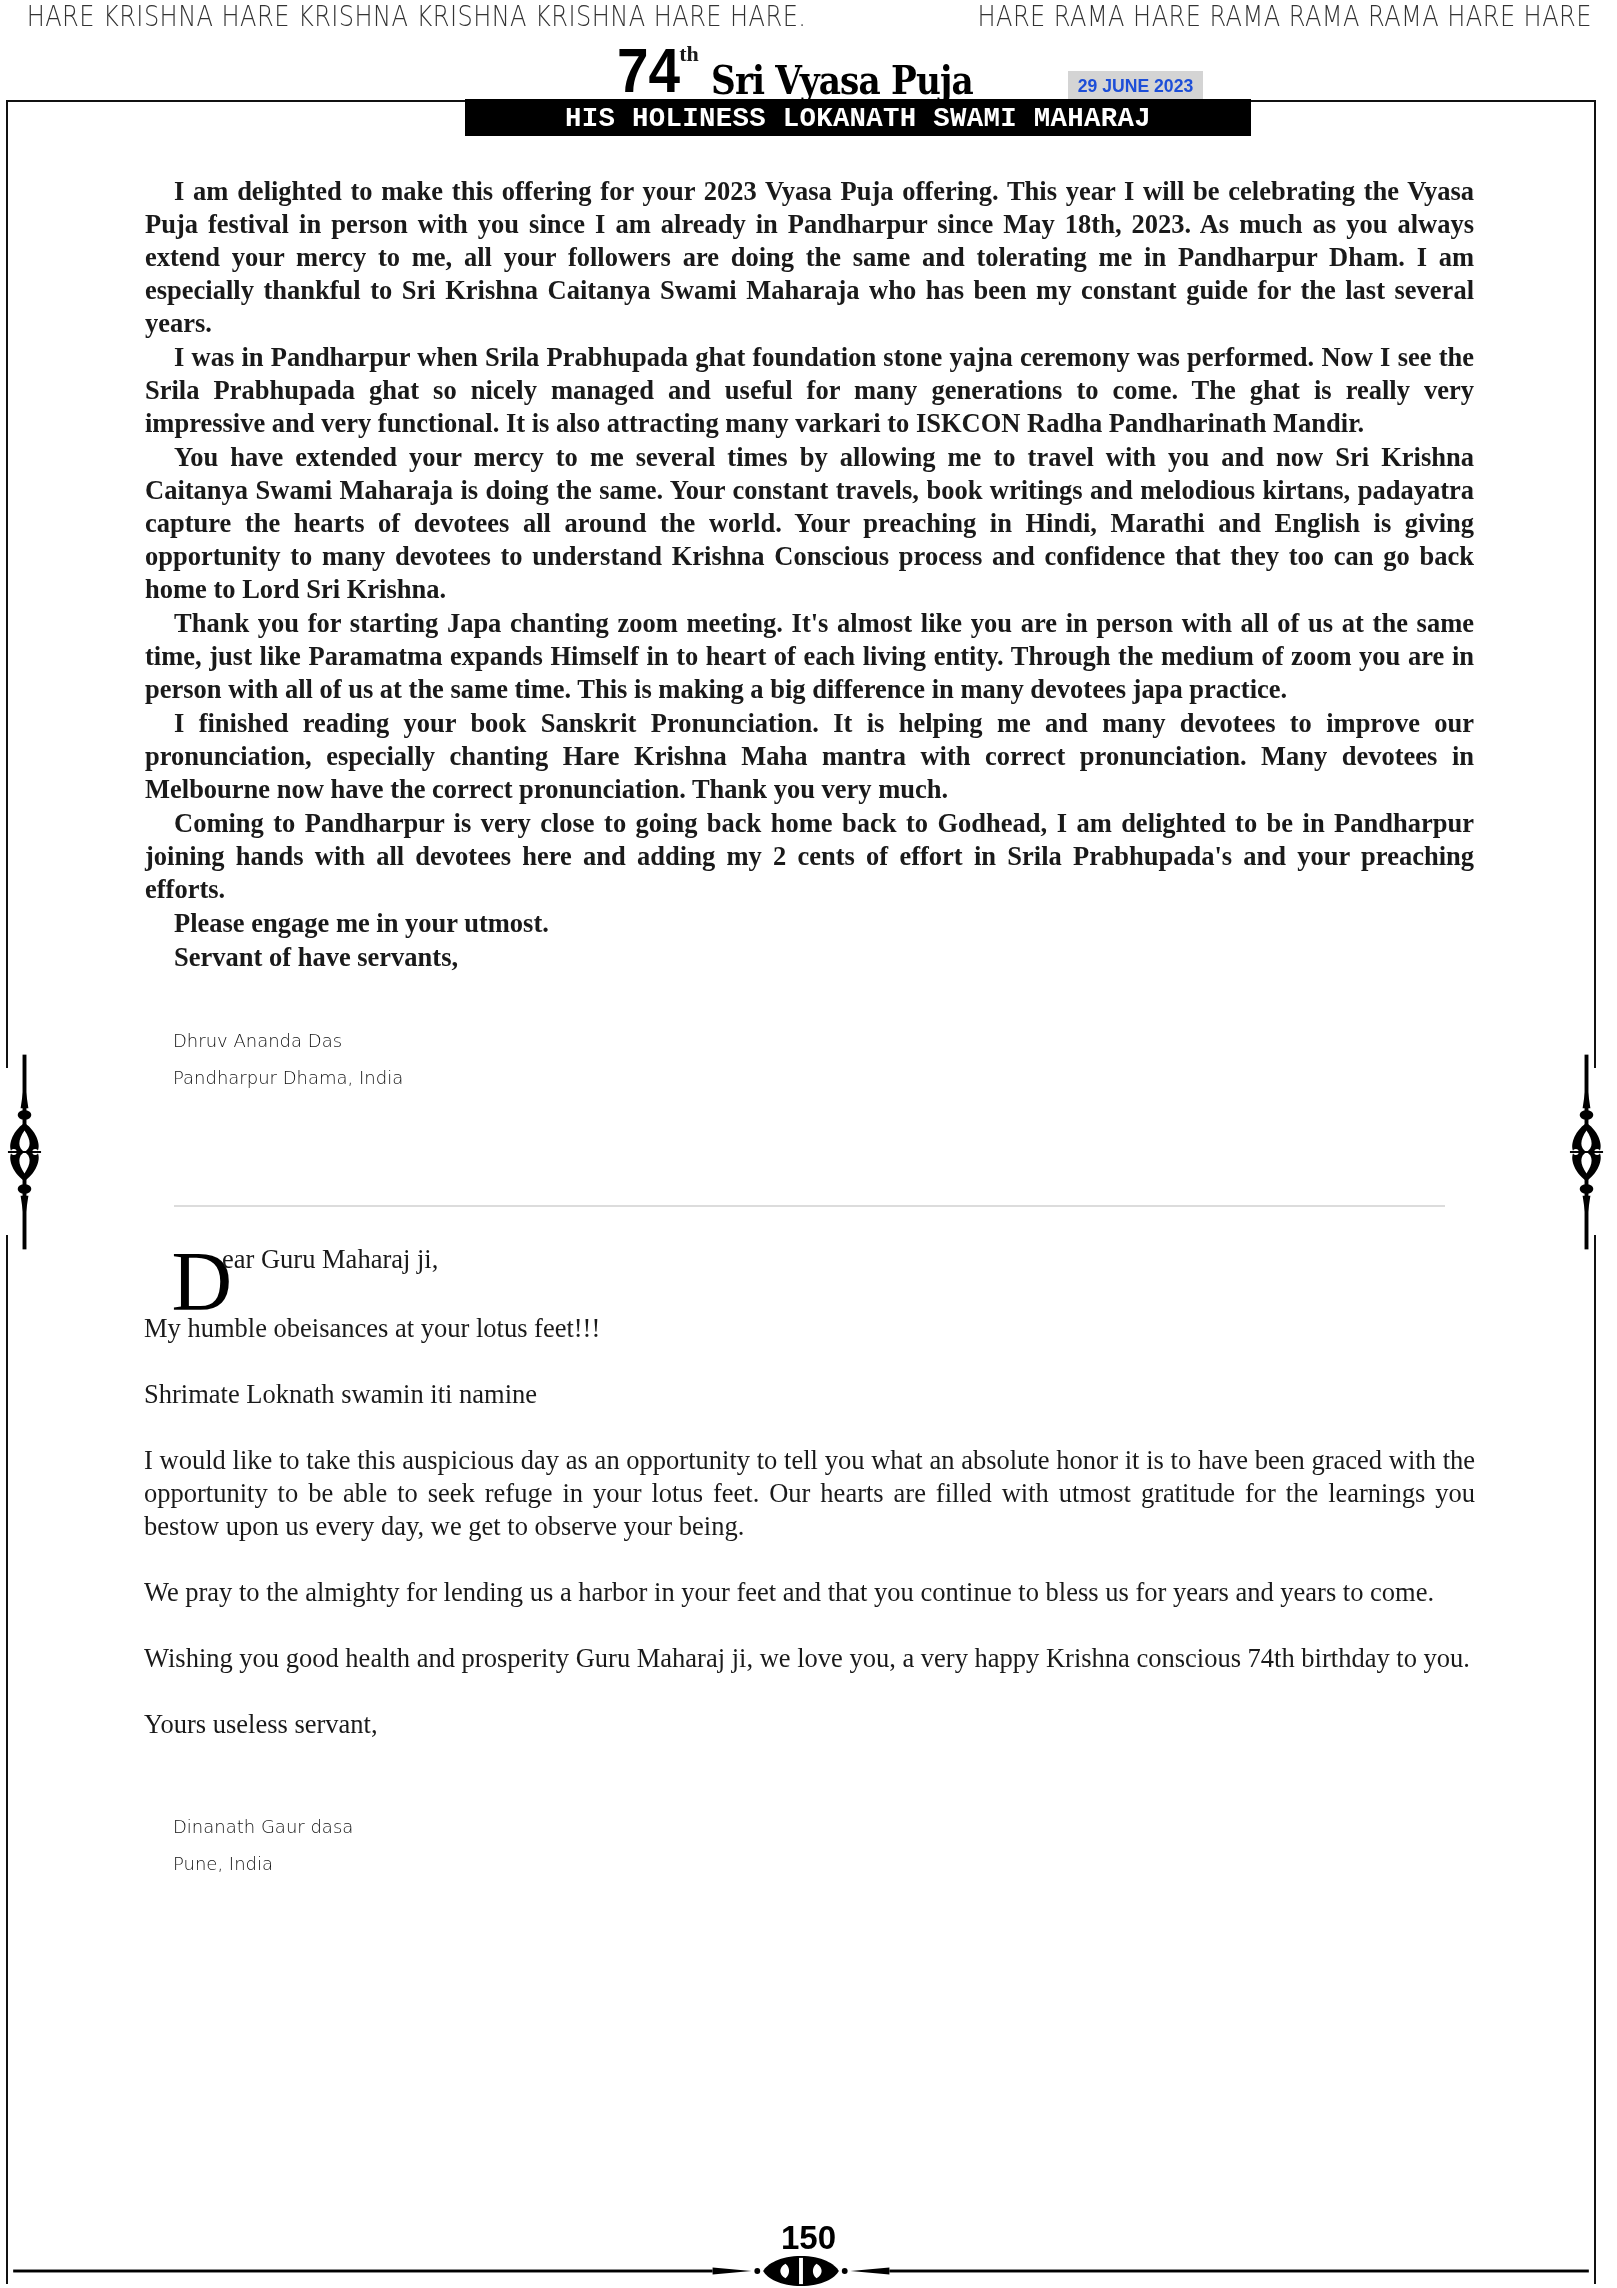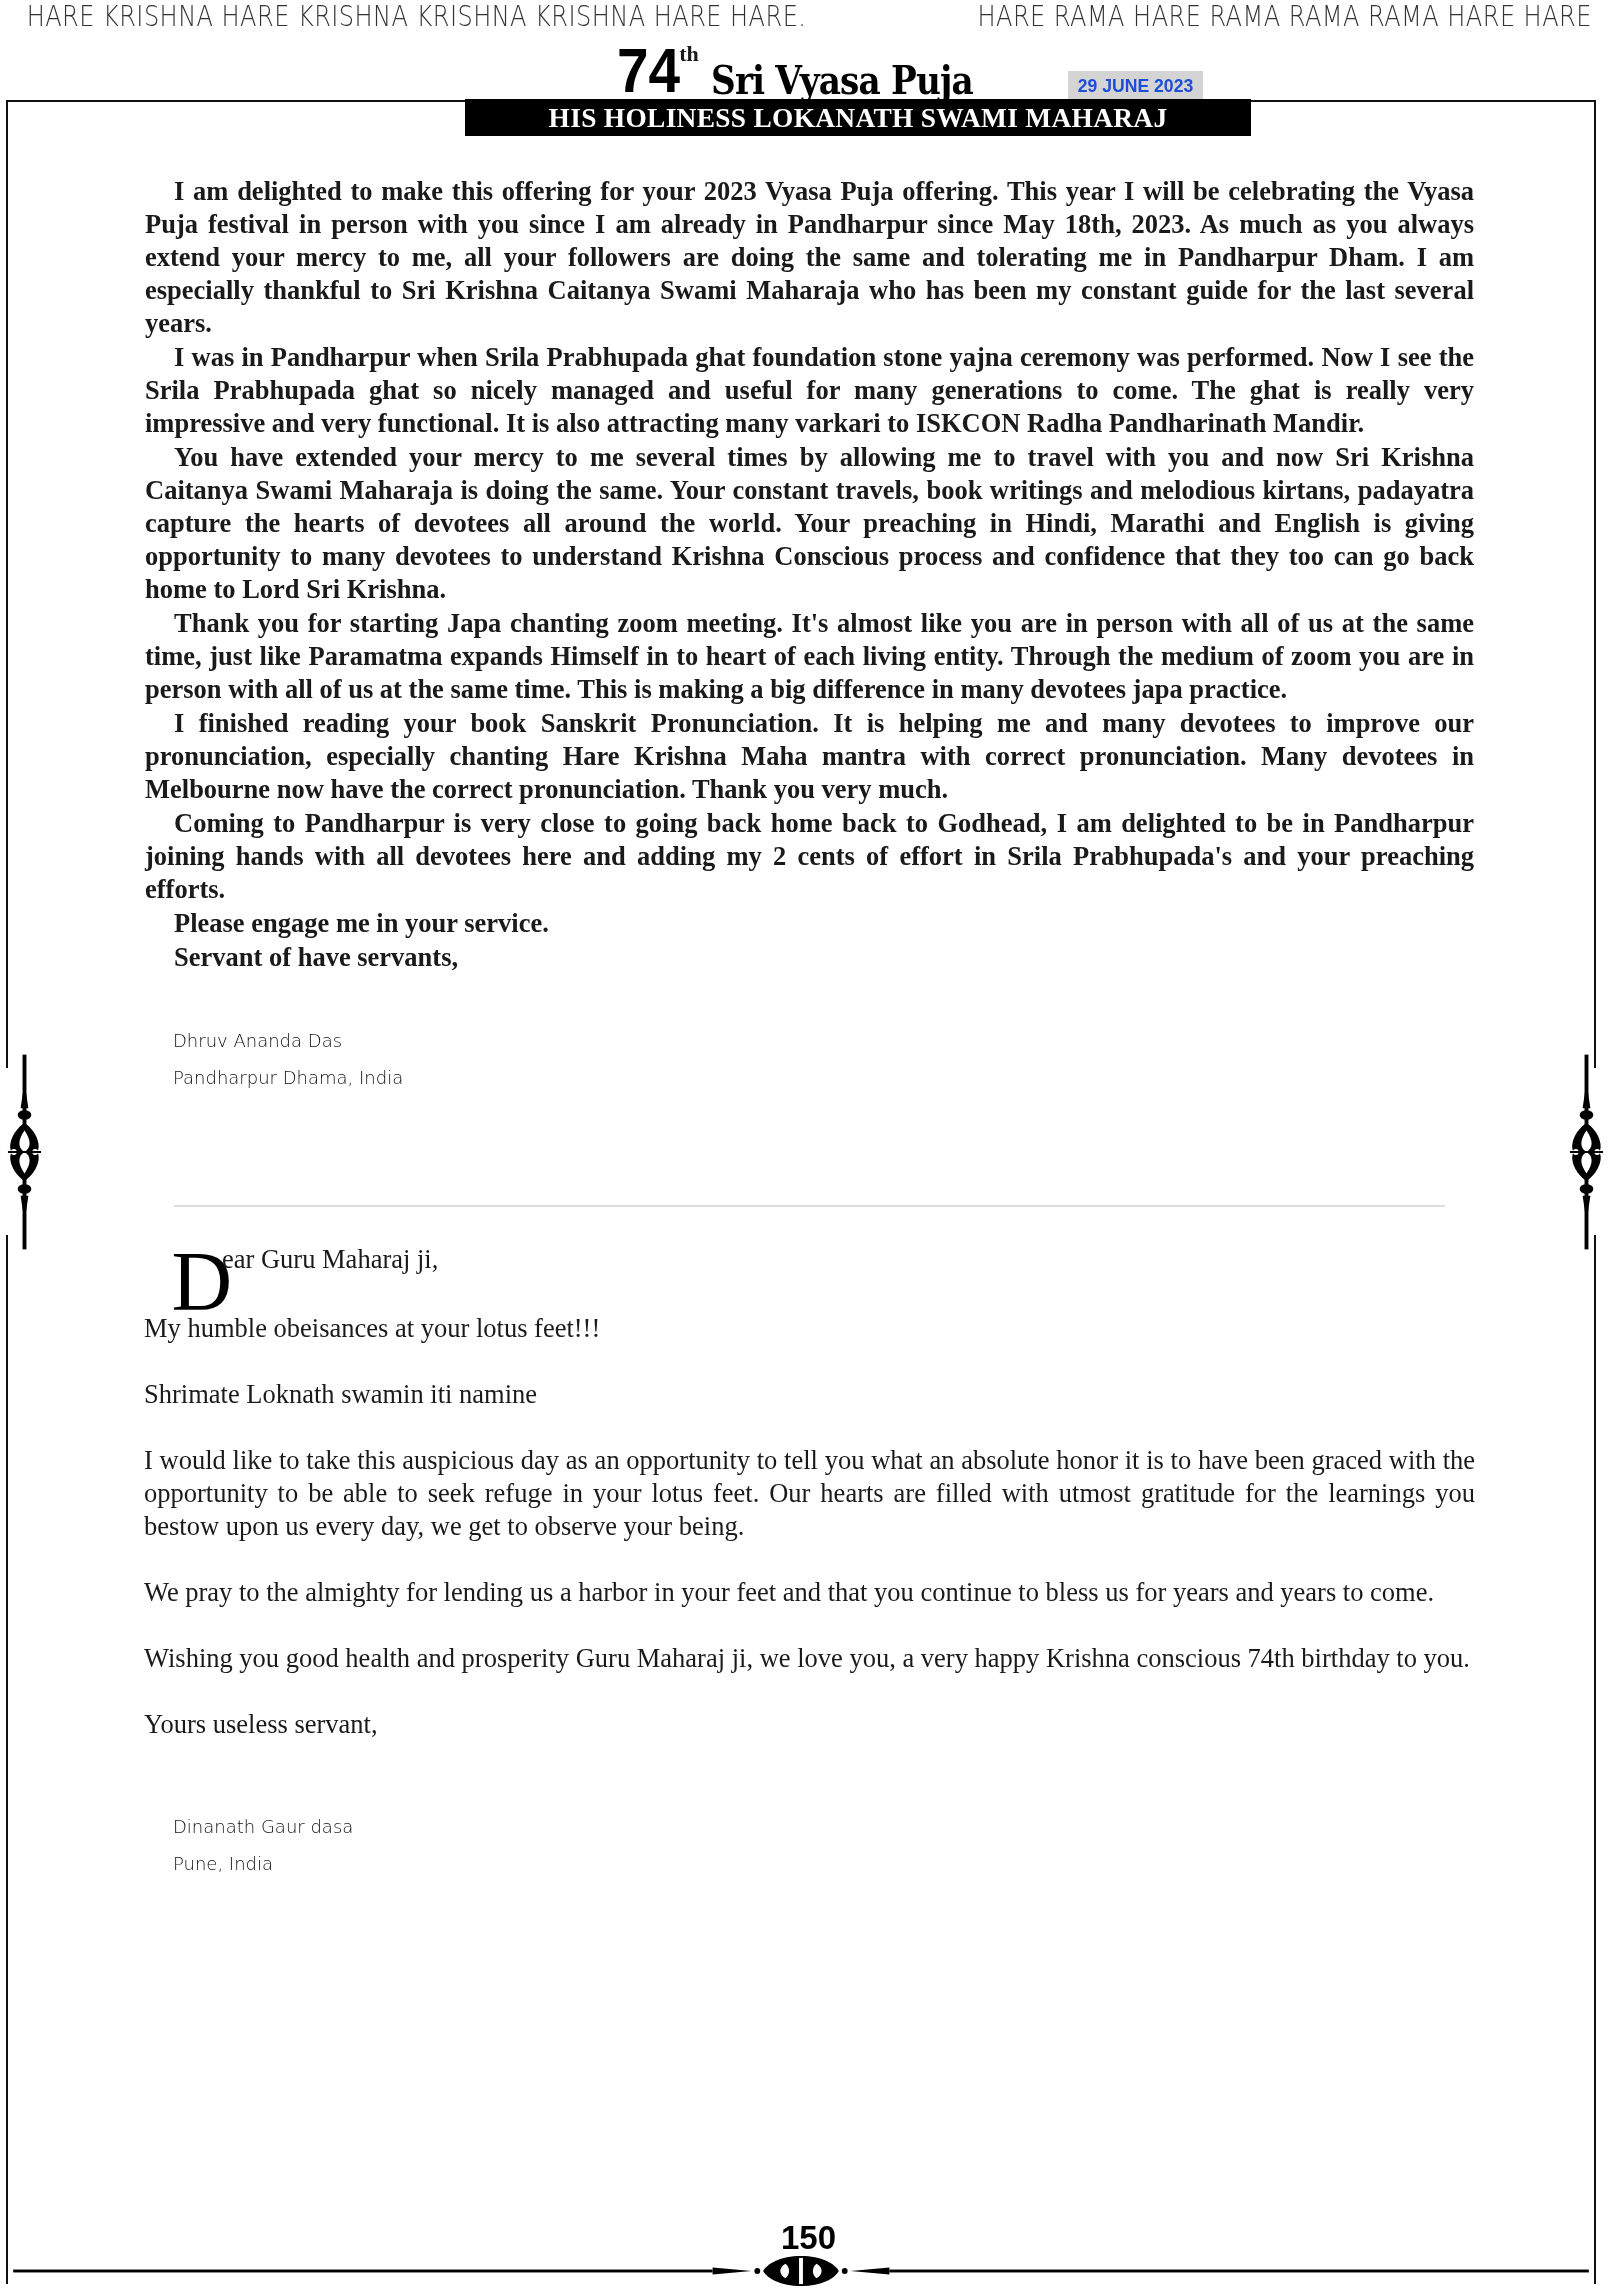--- a/index.html
+++ b/index.html
@@ -15,21 +15,21 @@
 
   .title-row { position: absolute; top: 39px; left: 617px; height: 69px; white-space: nowrap; }
   .title-num { font-family: "Liberation Sans", sans-serif; font-weight: bold; font-size: 63px; color: #000; display: inline-block; transform: scaleX(0.9); transform-origin: left; vertical-align: top; line-height: 63px; }
   .title-sup { font-family: "Liberation Serif", serif; font-weight: bold; font-size: 22px; vertical-align: top; position: relative; top: 2px; margin-left: -7.8px; }
   .title-text { font-family: "DejaVu Serif", serif; font-weight: bold; font-size: 39px; color: #000; letter-spacing: -1px; display: inline-block; transform: scaleX(0.88); transform-origin: left; vertical-align: top; position: relative; top: 17.6px; margin-left: 11.8px; }
   .date-badge { position: absolute; top: 71px; left: 1068px; width: 135px; height: 29px; background: #d4d4d4; color: #1d4ed8; font-family: "Liberation Sans", sans-serif; font-weight: bold; font-size: 17.6px; line-height: 31px; text-align: center; }
 
   .page-frame { position: absolute; top: 100px; left: 5.9px; width: 1590px; height: 2184px; border: 2.9px solid #111; border-bottom: none; box-sizing: border-box; }
   .page-frame::after { content: ""; position: absolute; left: 0; top: 0; width: 100%; height: 1px; }
 
-  .banner { position: absolute; top: 99px; left: 465px; width: 786px; height: 37px; background: #000; color: #fff; font-family: Liberation Serif, serif; font-weight: bold; font-size: 27.4px; text-align: center; line-height: 39px; letter-spacing: 0.3px; }
+  .banner { position: absolute; top: 99px; left: 465px; width: 786px; height: 37px; background: #000; color: #fff; font-family: Liberation Mono, monospace; font-weight: bold; font-size: 27.4px; text-align: center; line-height: 39px; letter-spacing: 0.3px; }
 
   .side-ornament { position: absolute; top: 1054px; width: 37px; height: 196px; }
   .side-ornament.left { left: 5.9px; }
   .side-ornament.right { left: 1568px; }
   .frame-mask-l { position: absolute; left: 3.9px; top: 1068px; width: 9.8px; height: 167px; background: #fff; }
   .frame-mask-r { position: absolute; left: 1588px; top: 1068px; width: 9.8px; height: 167px; background: #fff; }
 
   .content { position: absolute; left: 144px; top: 174px; width: 1331px; font-size: 26.5px; line-height: 33px; color: #1a1a1a; }
   .content p { margin: 1px; text-align: justify; font-weight: bold; }
   .content .para { text-indent: 29px; }
@@ -91,21 +91,21 @@
   <rect x="2" y="99" width="34" height="2" fill="#000"></rect>
 </svg>
 
 <div class="content">
   <p class="para">I am delighted to make this offering for your 2023 Vyasa Puja offering. This year I will be celebrating the Vyasa Puja festival in person with you since I am already in Pandharpur since May 18th, 2023. As much as you always extend your mercy to me, all your followers are doing the same and tolerating me in Pandharpur Dham. I am especially thankful to Sri Krishna Caitanya Swami Maharaja who has been my constant guide for the last several years.</p>
   <p class="para">I was in Pandharpur when Srila Prabhupada ghat foundation stone yajna ceremony was performed. Now I see the Srila Prabhupada ghat so nicely managed and useful for many generations to come. The ghat is really very impressive and very functional. It is also attracting many varkari to ISKCON Radha Pandharinath Mandir.</p>
   <p class="para">You have extended your mercy to me several times by allowing me to travel with you and now Sri Krishna Caitanya Swami Maharaja is doing the same. Your constant travels, book writings and melodious kirtans, padayatra capture the hearts of devotees all around the world. Your preaching in Hindi, Marathi and English is giving opportunity to many devotees to understand Krishna Conscious process and confidence that they too can go back home to Lord Sri Krishna.</p>
   <p class="para">Thank you for starting Japa chanting zoom meeting. It's almost like you are in person with all of us at the same time, just like Paramatma expands Himself in to heart of each living entity. Through the medium of zoom you are in person with all of us at the same time. This is making a big difference in many devotees japa practice.</p>
   <p class="para">I finished reading your book Sanskrit Pronunciation. It is helping me and many devotees to improve our pronunciation, especially chanting Hare Krishna Maha mantra with correct pronunciation. Many devotees in Melbourne now have the correct pronunciation. Thank you very much.</p>
   <p class="para">Coming to Pandharpur is very close to going back home back to Godhead, I am delighted to be in Pandharpur joining hands with all devotees here and adding my 2 cents of effort in Srila Prabhupada's and your preaching efforts.</p>
-  <p class="plain">Please engage me in your service.</p>
+  <p class="plain">Please engage me in your utmost.</p>
   <p class="plain">Servant of have servants,</p>
   <div style="height:47px"></div>
   <div class="sig">Dhruv Ananda Das</div>
   <div class="sig">Pandharpur Dhama, India</div>
 </div>
 
 <div class="divider"></div>
 
 <div class="content2">
   <div class="dropcap-line">

